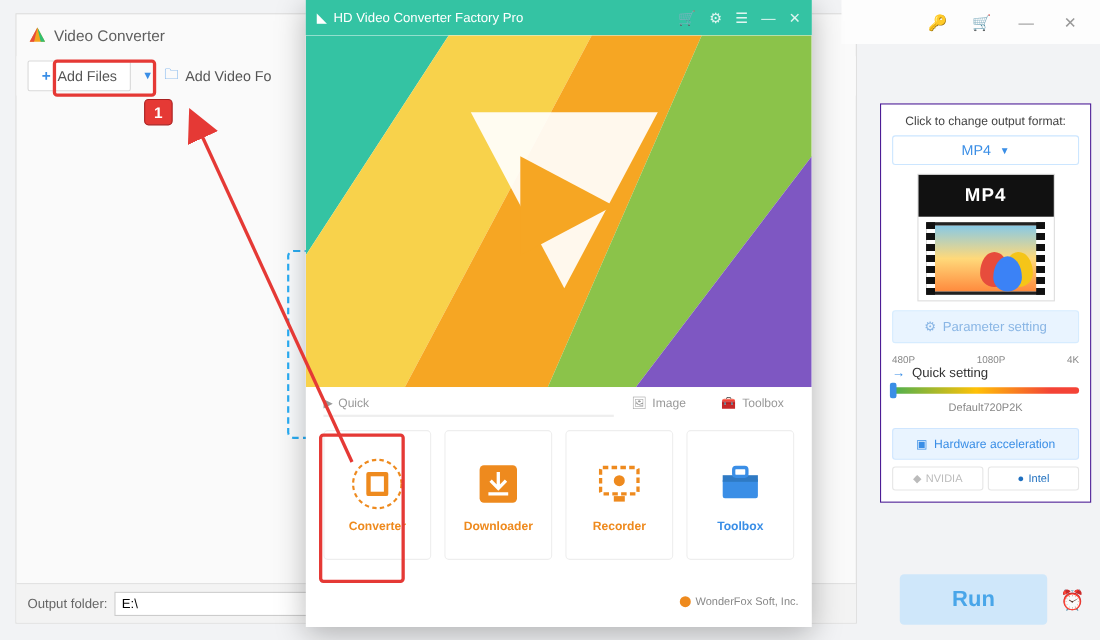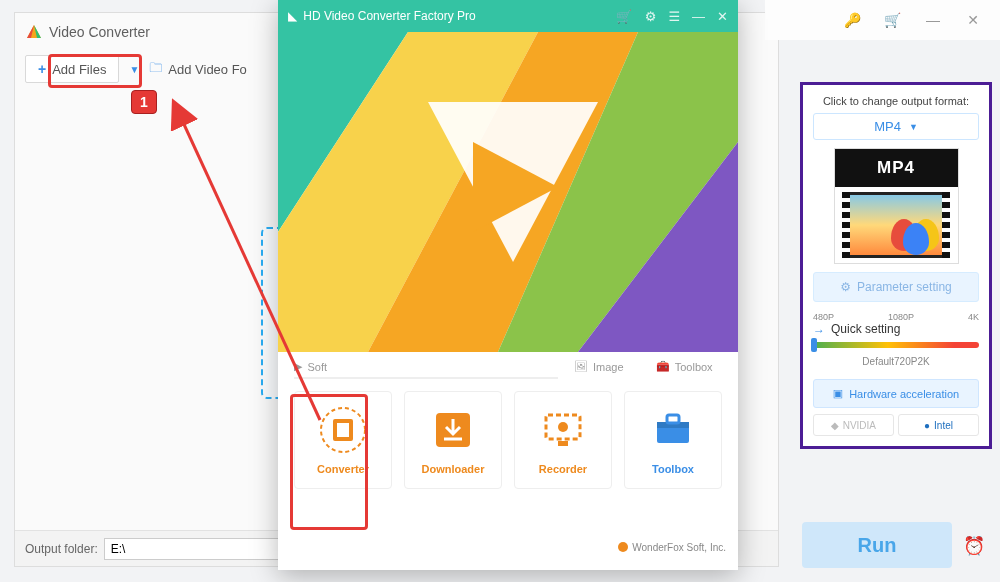--- a/index.html
+++ b/index.html
@@ -21,21 +21,21 @@
 .bg-footer{position:absolute;left:0;right:0;bottom:0;height:36px;display:flex;align-items:center;padding:0 10px;background:#f3f3f3;font-size:12px;color:#666;border-top:1px solid #e2e2e2}
 .of-input{margin-left:6px;height:22px;width:180px;border:1px solid #ccc;background:#fff;padding:0 6px;font-size:12px}
 
 .top-right-bar{position:absolute;right:0;top:0;width:235px;height:40px;background:#fdfdfd;display:flex;align-items:center;justify-content:flex-end;gap:6px;padding-right:10px}
 .trb-btn{width:34px;height:28px;display:flex;align-items:center;justify-content:center;color:#b8b8b8;font-size:14px}
 .trb-btn.key{color:#e6a23c}
 .trb-btn.cart{color:#e6a23c}
 .trb-btn.min{color:#999}
 .trb-btn.close{color:#999}
 
-.side-panel{position:absolute;right:8px;top:82px;width:192px;background:#fff;border:3px solid #4c1d95;padding:10px}
+.side-panel{position:absolute;right:8px;top:94px;width:192px;background:#fff;border:1px solid #4c1d95;padding:10px}
 .sp-title{font-size:11px;color:#444;text-align:center;margin-bottom:6px}
 .format-btn{background:#fff;border:1px solid #cce6ff;border-radius:3px;padding:5px 0;text-align:center;color:#3a8ee6;font-size:13px;display:flex;align-items:center;justify-content:center;gap:8px}
 .format-caret{color:#3a8ee6;font-size:9px}
 .mp4-card{margin:8px auto;width:125px;height:116px;background:#fff;border:1px solid #ddd;display:flex;flex-direction:column;align-items:center}
 .mp4-badge{width:100%;height:38px;background:#111;color:#fff;font-weight:bold;font-size:17px;display:flex;align-items:center;justify-content:center;letter-spacing:1px}
 .mp4-pic{width:108px;height:66px;margin-top:5px;position:relative;background:linear-gradient(180deg,#87c9e6 0%,#ffd97a 50%,#ff8a3d 100%);border:3px solid #222}
 .mp4-pic::before,.mp4-pic::after{content:'';position:absolute;top:-3px;bottom:-3px;width:8px;background:repeating-linear-gradient(180deg,#111 0 6px,#fff 6px 10px)}
 .mp4-pic::before{left:-3px}
 .mp4-pic::after{right:-3px}
 .bal{position:absolute;width:26px;height:32px;border-radius:50% 50% 50% 50%/60% 60% 40% 40%}
@@ -49,38 +49,38 @@
 .slider-rail{margin-top:14px;height:6px;background:linear-gradient(90deg,#4caf50 0%,#ffc107 45%,#f44336 85%);border-radius:3px;position:relative}
 .slider-thumb{position:absolute;left:-2px;top:-4px;width:6px;height:14px;background:#3a8ee6;border-radius:2px}
 .ticks{display:flex;justify-content:space-between;font-size:9px;color:#888;margin-top:-24px;margin-bottom:20px}
 .ticks2{display:flex;justify-content:center;font-size:10px;color:#888;margin-top:8px}
 .hw-btn{width:100%;margin-top:12px;background:#e9f4ff;border:1px solid #cfe6ff;border-radius:3px;padding:7px 0;text-align:center;color:#3a8ee6;font-size:11px;display:flex;align-items:center;justify-content:center;gap:6px}
 .gpu-row{display:flex;gap:4px;margin-top:6px}
 .gpu-chip{flex:1;height:22px;border:1px solid #e6e6e6;border-radius:3px;font-size:10px;display:flex;align-items:center;justify-content:center;gap:4px}
 .gpu-chip.nv{color:#bbb}
 .gpu-chip.intel{color:#1e6fbf}
 
-.run-btn{position:absolute;right:48px;bottom:14px;width:150px;height:46px;background:#cfe7fa;color:#49a6e9;font-size:20px;font-weight:bold;display:flex;align-items:center;justify-content:center;border-radius:4px}
+.run-btn{position:absolute;right:48px;bottom:14px;width:134px;height:46px;background:#cfe7fa;color:#49a6e9;font-size:20px;font-weight:bold;display:flex;align-items:center;justify-content:center;border-radius:4px}
 .clock-btn{position:absolute;right:8px;bottom:16px;width:34px;height:40px;display:flex;align-items:center;justify-content:center;color:#3a8ee6;font-size:18px}
 
 
 .launcher{position:absolute;left:278px;top:0;width:460px;height:570px;background:#fff;box-shadow:0 6px 26px rgba(0,0,0,0.28)}
 .l-titlebar{height:32px;background:#34c3a3;color:#fff;display:flex;align-items:center;padding:0 10px;font-size:12px}
 .l-title-text{flex:1}
 .l-icons{display:flex;gap:12px;font-size:13px}
 .l-icons span{opacity:0.85}
 .l-hero{height:320px;position:relative;overflow:hidden}
 .l-hero svg{width:100%;height:100%}
 .l-sections{display:flex;padding:8px 16px 0;gap:16px;font-size:11px;color:#999}
 .l-sec{display:flex;align-items:center;gap:5px;border-bottom:2px solid transparent;padding-bottom:4px}
 .l-sec.v{flex:1;border-color:#eee}
 .l-sec.im{width:66px}
 .l-sec.tb{width:66px}
 .l-grid{display:flex;gap:12px;padding:12px 16px}
-.l-card{flex:1;height:98px;border:1px solid #eee;border-radius:4px;display:flex;flex-direction:column;align-items:center;justify-content:center;gap:8px}
+.l-card{flex:1;height:118px;border:1px solid #eee;border-radius:4px;display:flex;flex-direction:column;align-items:center;justify-content:center;gap:8px}
 .l-card .lbl{font-size:11px;color:#ee8a1e;font-weight:bold}
 .l-card.green .lbl{color:#2fbf71}
 .l-card.blue .lbl{color:#3a8ee6}
 .l-icn{width:50px;height:50px;display:flex;align-items:center;justify-content:center}
 .l-foot{position:absolute;bottom:0;left:0;right:0;height:28px;display:flex;align-items:flex-start;justify-content:flex-end;padding:0 12px;font-size:10px;color:#888}
 .wf-logo{width:10px;height:10px;border-radius:50%;background:#ee8a1e;margin-right:4px}
 
 
 .anno-box{position:absolute;border:3px solid #e53935;border-radius:4px;pointer-events:none}
 .anno-badge{position:absolute;background:#e53935;color:#fff;font-weight:bold;font-size:14px;padding:3px 8px;border-radius:4px;pointer-events:none;border:1px solid #a82020}
@@ -200,21 +200,21 @@
       <polygon points="260,0 360,0 220,320 90,320" fill="#f6a623"></polygon>
       <polygon points="360,0 460,0 460,110 300,320 220,320" fill="#8bc34a"></polygon>
       <polygon points="460,110 460,320 300,320" fill="#7e57c2"></polygon>
       <polygon points="150,70 320,70 235,230" fill="#ffffff" opacity="0.92"></polygon>
       <polygon points="195,110 280,155 195,200" fill="#f6a623"></polygon>
     </svg>
   </div>
   <div class="l-sections">
     <div class="l-sec v">
         <span>▶</span>
-        <span>Soft</span>
+        <span>Quick</span>
       </div>
     <div class="l-sec im">
         <span>🖼</span>
         <span>Image</span>
       </div>
     <div class="l-sec tb">
         <span>🧰</span>
         <span>Toolbox</span>
       </div>
   </div>

